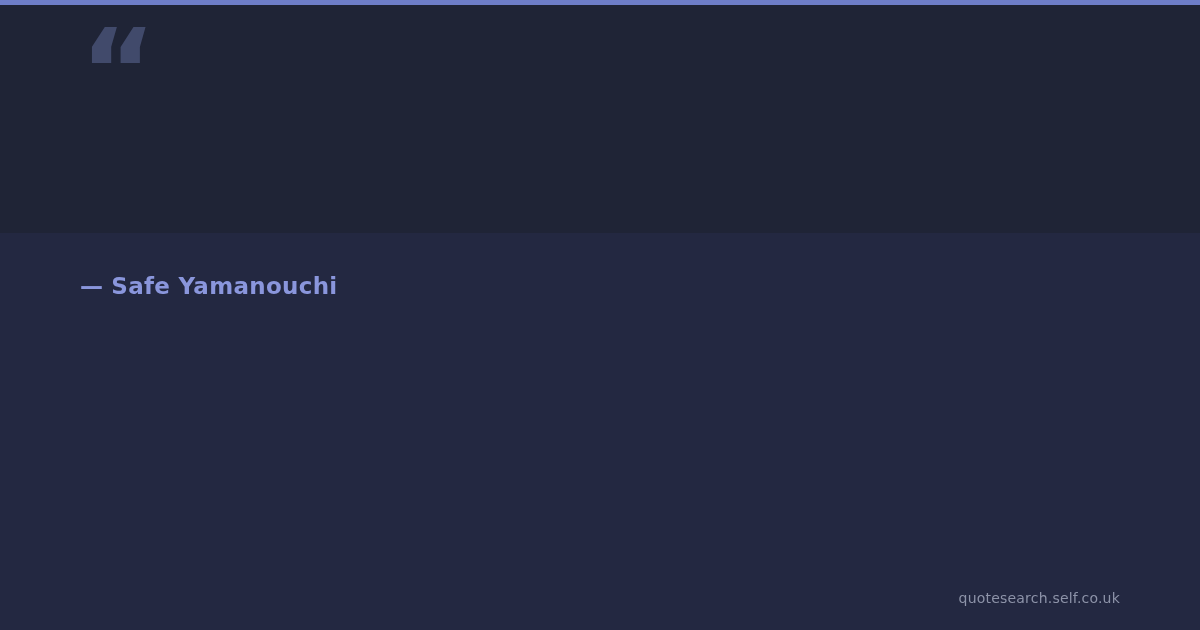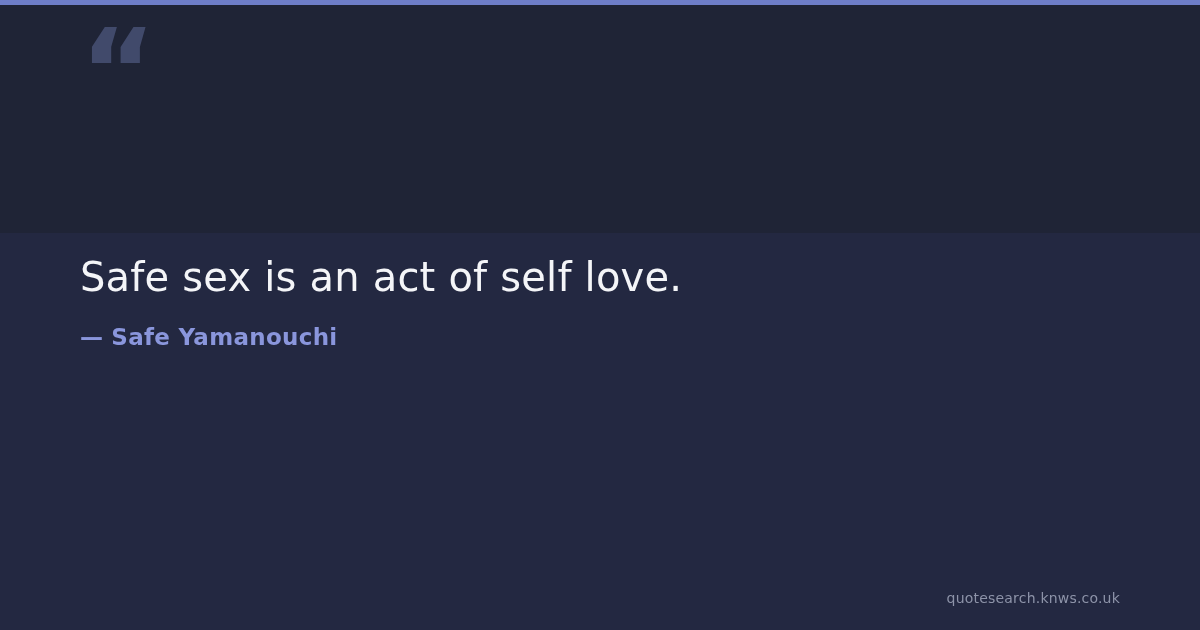--- a/index.html
+++ b/index.html
@@ -96,22 +96,21 @@
 </head>
 <body>
 
 <div id="quote-card">
 
   <div id="accent-bar"></div>
 
   <div id="quote-mark">“</div>
 
   <div id="content">
-    <p id="quote-text">Safe sex is an act of self love.</p>
 
     <p id="attribution">
       <span id="attribution-dash">—</span><span id="attribution-author">Safe Yamanouchi</span>
     </p>
   </div>
 
-  <div id="watermark">quotesearch.knws.co.uk</div>
+  <div id="watermark">quotesearch.self.co.uk</div>
 
 </div>
 
 </body></html>

